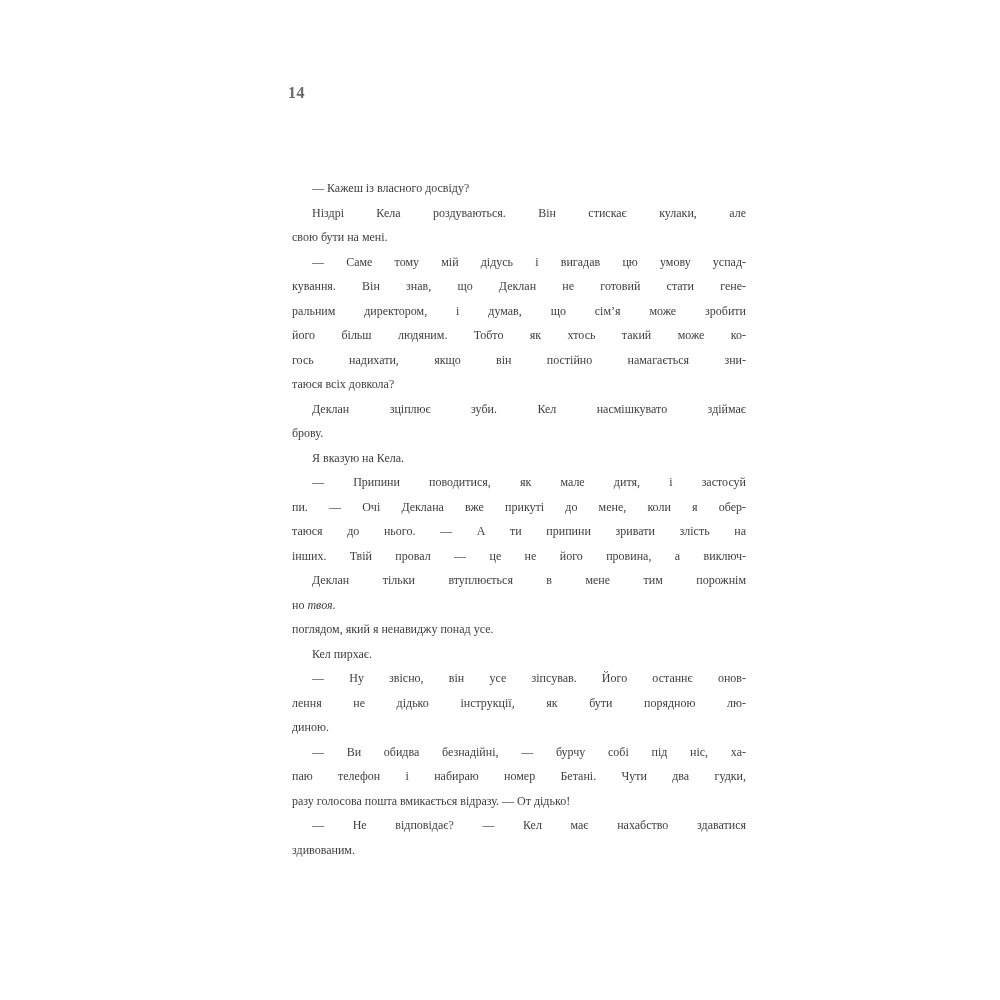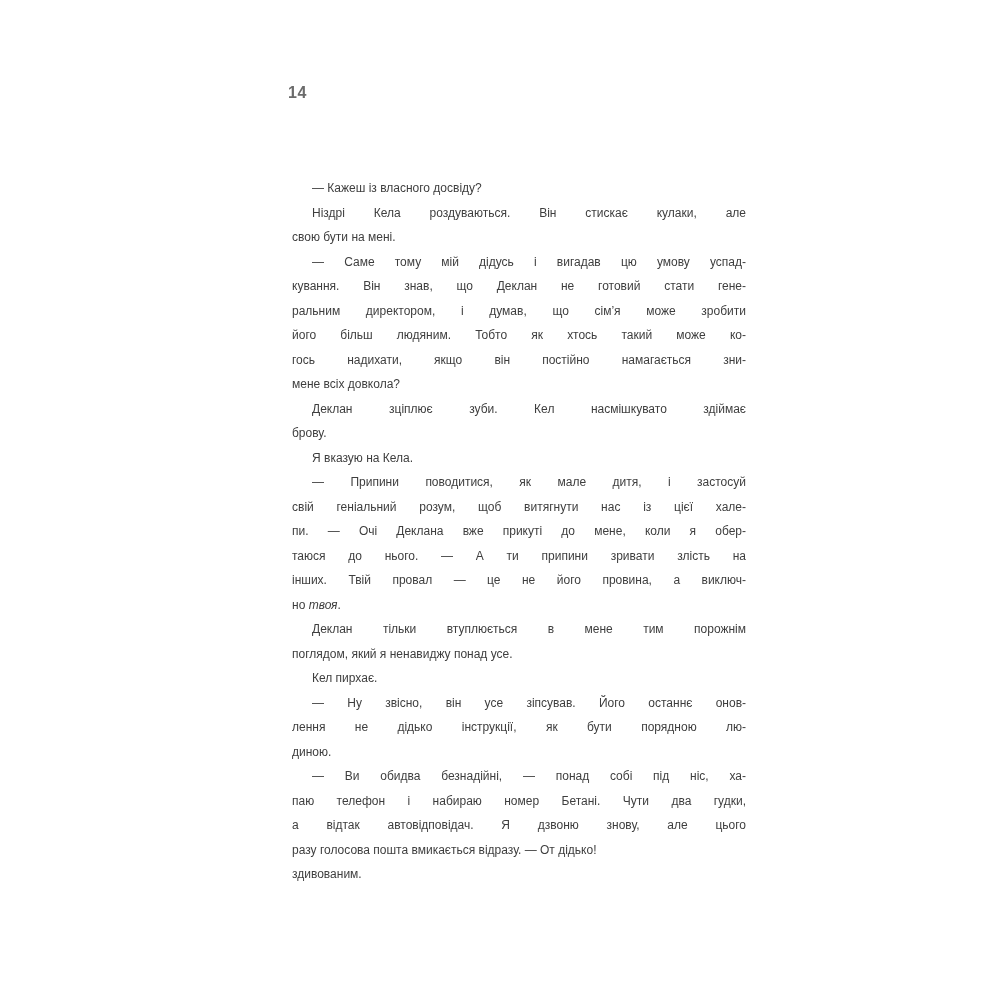--- a/index.html
+++ b/index.html
@@ -6,21 +6,21 @@
     margin: 0;
     padding: 0;
     background: #ffffff;
   }
   .page {
     position: relative;
     width: 840px;
     height: 1000px;
     background: #ffffff;
     overflow: hidden;
-    font-family: Liberation Sans, sans-serif;
+    font-family: Liberation Serif, serif;
   }
   .page-number {
     position: absolute;
     left: 288px;
     top: 84px;
     font-size: 16px;
     font-weight: bold;
     color: #6b6b6b;
     letter-spacing: 0.5px;
   }
@@ -57,35 +57,34 @@
   <div class="page-number">14</div>
   <div class="text-block">
       <div class="line first last">— Кажеш із власного досвіду?</div>
       <div class="line first">Ніздрі Кела роздуваються. Він стискає кулаки, але</div>
       <div class="line last">свою бути на мені.</div>
       <div class="line first">— Саме тому мій дідусь і вигадав цю умову успад-</div>
       <div class="line">кування. Він знав, що Деклан не готовий стати гене-</div>
       <div class="line">ральним директором, і думав, що сім’я може зробити</div>
       <div class="line">його більш людяним. Тобто як хтось такий може ко-</div>
       <div class="line">гось надихати, якщо він постійно намагається зни-</div>
-      <div class="line last">мене всіх довкола?</div>
+      <div class="line last">таюся всіх довкола?</div>
       <div class="line first">Деклан зціплює зуби. Кел насмішкувато здіймає</div>
       <div class="line last">брову.</div>
       <div class="line first last">Я вказую на Кела.</div>
       <div class="line first">— Припини поводитися, як мале дитя, і застосуй</div>
-      <div class="line">свій геніальний розум, щоб витягнути нас із цієї хале-</div>
       <div class="line">пи. — Очі Деклана вже прикуті до мене, коли я обер-</div>
       <div class="line">таюся до нього. — А ти припини зривати злість на</div>
       <div class="line">інших. Твій провал — це не його провина, а виключ-</div>
+      <div class="line first">Деклан тільки втуплюється в мене тим порожнім</div>
       <div class="line last">но <i>твоя</i>.</div>
-      <div class="line first">Деклан тільки втуплюється в мене тим порожнім</div>
       <div class="line last">поглядом, який я ненавиджу понад усе.</div>
       <div class="line first last">Кел пирхає.</div>
       <div class="line first">— Ну звісно, він усе зіпсував. Його останнє онов-</div>
       <div class="line">лення не дідько інструкції, як бути порядною лю-</div>
       <div class="line last">диною.</div>
-      <div class="line first">— Ви обидва безнадійні, — понад собі під ніс, ха-</div>
+      <div class="line first">— Ви обидва безнадійні, — бурчу собі під ніс, ха-</div>
       <div class="line">паю телефон і набираю номер Бетані. Чути два гудки,</div>
-      <div class="line">а відтак автовідповідач. Я дзвоню знову, але цього</div>
       <div class="line last">разу голосова пошта вмикається відразу. — От дідько!</div>
+      <div class="line first">— Не відповідає? — Кел має нахабство здаватися</div>
       <div class="line last">здивованим.</div>
     </div>
 </div>
 
 </body></html>

